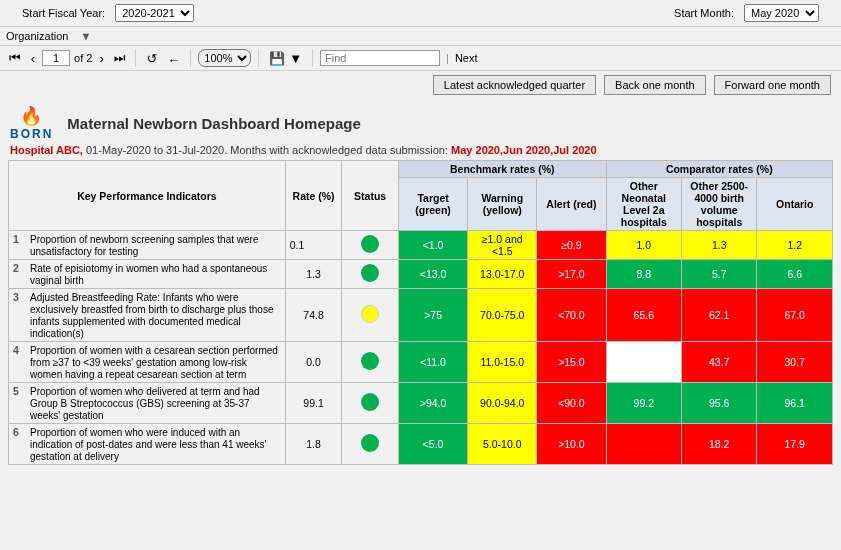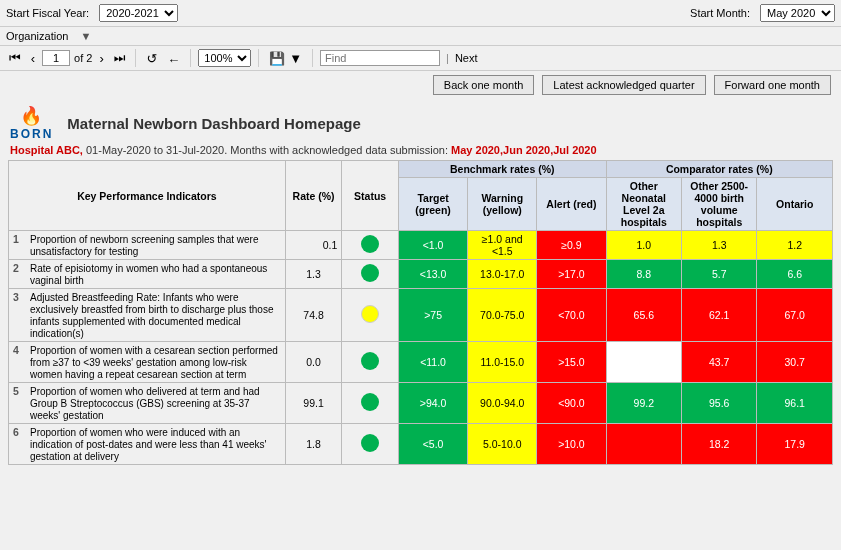--- a/index.html
+++ b/index.html
@@ -1,29 +1,29 @@
 <!DOCTYPE html>
 <html><head>
   <meta charset="utf-8">
   <style>
     * { box-sizing: border-box; margin: 0; padding: 0; }
     body { font-family: Arial, sans-serif; font-size: 11px; background: #f0f0f0; width: 841px; height: 550px; overflow: hidden; }
     
-    .top-bar { background: #f0f0f0; padding: 4px 6px; display: flex; align-items: center; gap: 10px; border-bottom: 1px solid #ccc; }
+    .top-bar { background: #f0f0f0; padding: 4px 22px; display: flex; align-items: center; gap: 10px; border-bottom: 1px solid #ccc; }
     .top-bar label { font-size: 11px; }
     select { font-size: 11px; padding: 1px 2px; }
     
     .org-bar { background: #f0f0f0; padding: 3px 6px; display: flex; align-items: center; gap: 12px; }
     .org-input { border: 1px solid #999; padding: 2px 4px; font-size: 11px; width: 160px; }
     
     .toolbar { background: #f0f0f0; padding: 3px 6px; display: flex; align-items: center; gap: 4px; border-top: 1px solid #ccc; border-bottom: 1px solid #ccc; }
     .tb-btn { background: #f0f0f0; border: none; cursor: pointer; font-size: 13px; padding: 1px 3px; }
     .tb-sep { width: 1px; background: #ccc; height: 18px; margin: 0 3px; }
     .page-input { width: 28px; text-align: center; border: 1px solid #999; font-size: 11px; padding: 1px; }
-    .zoom-select { font-size: 11px; padding: 1px; }
+    .zoom-select { font-size: 11px; padding: 1px; border-radius: 7px; }
     .find-input { border: 1px solid #999; padding: 1px 4px; font-size: 11px; width: 120px; }
     
     .action-bar { background: #f0f0f0; padding: 4px 10px; display: flex; align-items: center; gap: 8px; justify-content: flex-end; }
     .action-btn { border: 1px solid #888; background: #e8e8e8; padding: 3px 10px; font-size: 11px; cursor: pointer; }
     
     .report-header { padding: 6px 10px 2px 10px; display: flex; align-items: center; gap: 10px; }
     .born-logo { display: flex; flex-direction: column; align-items: center; margin-right: 4px; }
     .born-flame { font-size: 18px; color: #e85000; }
     .born-text { font-size: 12px; font-weight: bold; color: #00529b; letter-spacing: 2px; }
     .report-title { font-size: 15px; font-weight: bold; color: #333; }
@@ -104,22 +104,22 @@
   </select>
   <div class="tb-sep"></div>
   <button class="tb-btn">💾 ▼</button>
   <div class="tb-sep"></div>
   <input class="find-input" type="text" placeholder="Find" style="">
   <span class="find-pipe">|</span>
   <a href="#" class="find-link">Next</a>
 </div>
 
 <div class="action-bar">
+  <button class="action-btn">Latest acknowledged quarter</button>
   <button class="action-btn">Back one month</button>
-  <button class="action-btn">Latest acknowledged quarter</button>
   <button class="action-btn">Forward one month</button>
 </div>
 
 <div class="report-header">
   <div class="born-logo">
     <span class="born-flame">🔥</span>
     <span class="born-text">BORN</span>
   </div>
   <span class="report-title">Maternal Newborn Dashboard Homepage</span>
 </div>
@@ -154,21 +154,21 @@
     <td>
       <table style="border:none;width:100%;border-collapse:collapse;">
             <tbody>
               <tr>
         <td style="border:none;vertical-align:top;width:14px;padding:0;"><span class="row-num">1</span></td>
         <td style="border:none;vertical-align:top;padding:0 0 0 3px;"><span class="kpi-desc">Proportion of newborn screening samples that were unsatisfactory for testing</span></td>
       </tr>
             </tbody>
           </table>
     </td>
-    <td class="rate-col" style="text-align:right;">0.1</td>
+    <td class="rate-col" style="text-align:left;">0.1</td>
     <td class="status-col" style="text-align:center;"><span class="circle green"></span></td>
     <td class="bench-green">&lt;1.0</td>
     <td class="bench-yellow">≥1.0 and &lt;1.5</td>
     <td class="bench-red">≥0.9</td>
     <td class="comp-yellow">1.0</td>
     <td class="comp-yellow">1.3</td>
     <td class="comp-yellow">1.2</td>
   </tr>
       <tr>
     <td>

